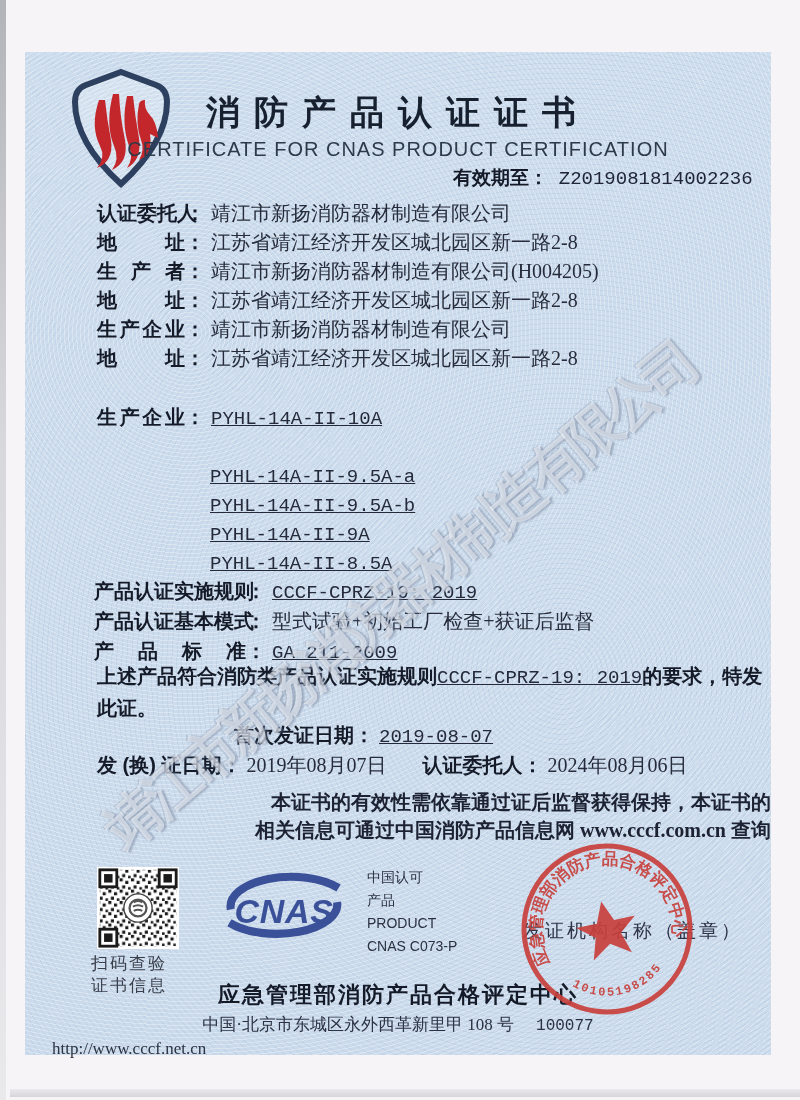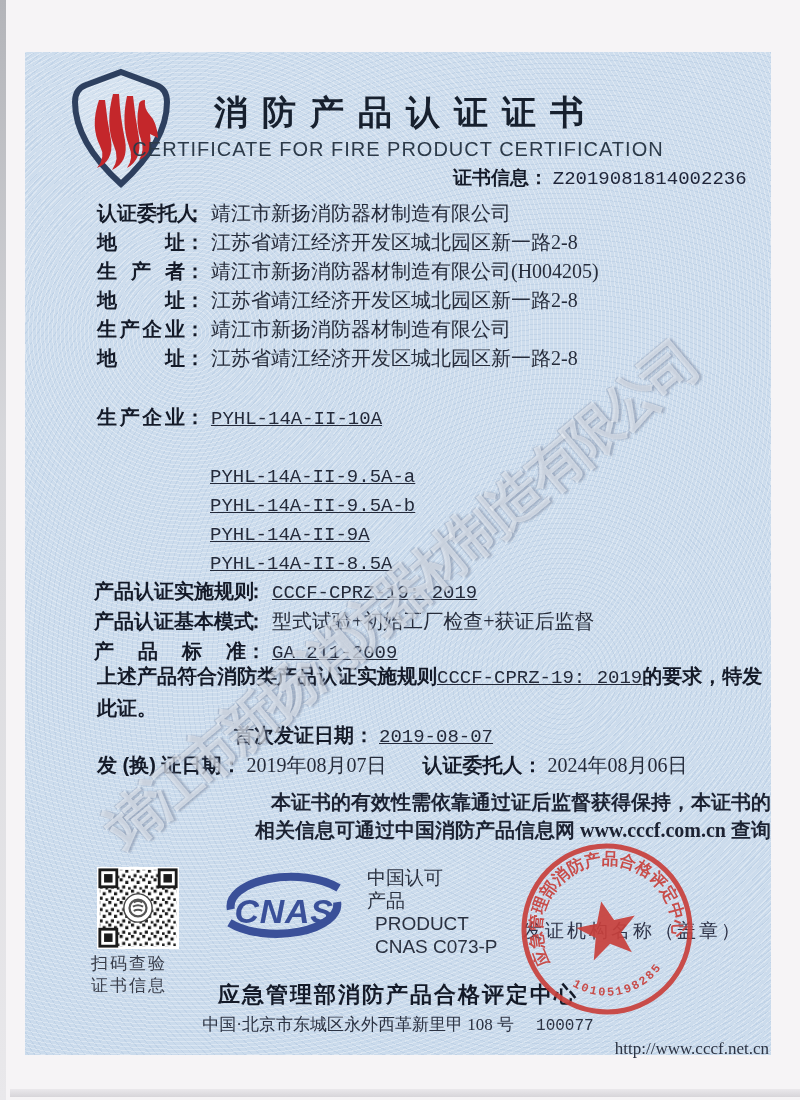--- a/index.html
+++ b/index.html
@@ -14,77 +14,77 @@
       repeating-radial-gradient(circle at 22% 28%, rgba(255,255,255,0.30) 0 1px, rgba(0,0,0,0) 1px 4px),
       repeating-radial-gradient(circle at 72% 62%, rgba(160,186,216,0.28) 0 1px, rgba(0,0,0,0) 1px 5px),
       linear-gradient(#cedded,#cbdbec);
   }
   .watermark{position:absolute;left:375px;top:545px;transform:translate(-50%,-50%) rotate(-40deg);
     white-space:nowrap;font-size:56px;font-weight:bold;letter-spacing:-6px;
     font-family:"Liberation Serif",serif;color:rgba(246,249,253,0.55);
     text-shadow:2px 2px 2px rgba(108,122,148,0.45), -1px -1px 1px rgba(108,122,148,0.30);
     z-index:5;pointer-events:none;}
   .logo{position:absolute;left:36px;top:14px;width:120px;height:130px;}
-  .title{position:absolute;left:8px;width:746px;top:38px;text-align:center;
+  .title{position:absolute;left:0;width:746px;top:38px;text-align:center;
     font-size:34px;font-weight:bold;letter-spacing:14px;color:#17202e;
     font-family:"Liberation Serif",serif;}
   .subtitle{position:absolute;left:0;width:746px;top:86px;text-align:center;
     font-size:20px;letter-spacing:1px;color:#2c3a49;font-family:"Liberation Sans",sans-serif;}
   .certno{position:absolute;left:428px;top:113px;font-size:19px;white-space:nowrap;}
   .certno .lblx{font-family:"Liberation Sans",sans-serif;font-weight:bold;color:#141a28;}
-  .certno .valx{font-family:"Liberation Mono",monospace;color:#20263a;}
+  .certno .valx{font-family:"Liberation Mono",monospace;color:#20263a;margin-left:6px;}
   .row{position:absolute;white-space:nowrap;font-size:20px;line-height:26px;color:#232937;}
   .lbl{display:inline-block;font-family:"Liberation Sans",sans-serif;font-weight:bold;
     color:#141a28;text-align:justify;text-align-last:justify;vertical-align:top;}
   .w5{width:88px;} .w8{width:152px;font-family:Liberation Serif, serif;} .wi{width:42px;text-align-last:auto;}
   .colon{font-family:"Liberation Sans",sans-serif;font-weight:bold;color:#141a28;margin-right:6px;}
   .val{font-family:"Liberation Serif",serif;color:#262c3b;}
   .mono{font-family:"Liberation Mono",monospace;font-size:19px;color:#242a3a;text-decoration:underline;}
   .stmt{position:absolute;left:72px;white-space:nowrap;font-size:20px;}
   .stmt .b{font-family:"Liberation Sans",sans-serif;font-weight:bold;color:#141a28;}
   .dates .b,.b2{font-family:"Liberation Sans",sans-serif;font-weight:bold;color:#141a28;}
   .gap{display:inline-block;width:26px;}
   .notice{position:absolute;left:0;width:746px;text-align:right;font-size:20px;
     font-weight:bold;color:#1c2232;font-family:"Liberation Serif",serif;}
   .qr{position:absolute;left:72px;top:814px;width:82px;height:84px;}
   .qr-cap{position:absolute;left:66px;width:100px;font-size:17px;color:#3a3f4c;
     font-family:Liberation Mono, monospace;letter-spacing:2px;}
   .cnas-logo{position:absolute;left:200px;top:816px;width:118px;height:74px;}
-  .cnas-lines{position:absolute;left:342px;top:814px;font-size:19px;line-height:23px;color:#2a3140;}
+  .cnas-lines{position:absolute;left:342px;top:814px;font-size:14px;line-height:23px;color:#2a3140;}
   .cnas-lines .zh{font-family:"Liberation Serif",serif;}
-  .cnas-lines .en{font-family:"Liberation Sans",sans-serif;margin-left:8px;}
+  .cnas-lines .en{font-family:"Liberation Sans",sans-serif;}
   .issuer{position:absolute;left:498px;top:866px;font-size:19px;letter-spacing:3px;
     color:#2e3348;z-index:8;white-space:nowrap;}
   .seal{position:absolute;left:494px;top:789px;width:176px;height:176px;z-index:9;opacity:.92;}
   .footer-org{position:absolute;left:0;width:746px;top:928px;text-align:center;font-size:22px;
     font-weight:bold;color:#141a28;font-family:"Liberation Sans",sans-serif;letter-spacing:2px;}
   .footer-addr{position:absolute;left:0;width:746px;top:961px;text-align:center;font-size:17px;color:#2b3242;}
   .footer-addr .pc{margin-left:22px;font-family:"Liberation Mono",monospace;font-size:16px;}
-  .footer-url{position:absolute;left:0;width:744px;top:987px;text-align:right;font-size:17px;
-    color:#2b3242;font-family:"Liberation Serif",serif;}
+  .footer-url{position:absolute;left:0;width:744px;top:987px;text-align:left;font-size:17px;
+    color:#2b3242;font-family:"Liberation Serif",serif;padding-left:27px;}
 </style>
 </head>
 <body>
 
 <div class="page">
   <div class="cert">
 
     <div class="watermark">靖江市新扬消防器材制造有限公司</div>
 
     <svg class="logo" viewBox="0 0 120 130">
       <path d="M60 6 L95 19 Q106 23 106 36 Q106 76 60 118 Q14 76 14 36 Q14 23 25 19 Z" fill="rgba(255,255,255,0.18)" stroke="#2e405f" stroke-width="6"></path>
       <path d="M38 34 Q29 60 39 80 Q45 91 36 102 Q53 95 50 74 Q46 54 44 34 Z" fill="#c4272b"></path>
       <path d="M52 28 Q44 58 53 80 Q59 93 51 104 Q68 96 64 74 Q59 50 58 28 Z" fill="#c4272b"></path>
       <path d="M66 30 Q60 58 68 80 Q73 92 66 102 Q81 94 78 72 Q74 50 72 30 Z" fill="#c4272b"></path>
       <path d="M78 38 Q74 58 80 74 Q84 84 78 94 Q92 88 89 68 L97 72 Q96 56 88 48 Q83 42 84 34 Q79 34 78 38 Z" fill="#c4272b"></path>
     </svg>
     <div class="title">消防产品认证证书</div>
-    <div class="subtitle">CERTIFICATE FOR FIRE PRODUCT CERTIFICATION</div>
+    <div class="subtitle">CERTIFICATE FOR CNAS PRODUCT CERTIFICATION</div>
     <div class="certno">
-      <span class="lblx">证书信息：</span>
+      <span class="lblx">有效期至：</span>
       <span class="valx">Z2019081814002236</span>
     </div>
 
     <div class="row" style="left:72px;top:148px">
       <span class="lbl w5">认证委托人</span><span class="colon">：</span><span class="val">靖江市新扬消防器材制造有限公司</span>
     </div>
     <div class="row" style="left:72px;top:177px">
       <span class="lbl w5">地 址</span><span class="colon">：</span><span class="val">江苏省靖江经济开发区城北园区新一路2-8</span>
     </div>
     <div class="row" style="left:72px;top:206px">

